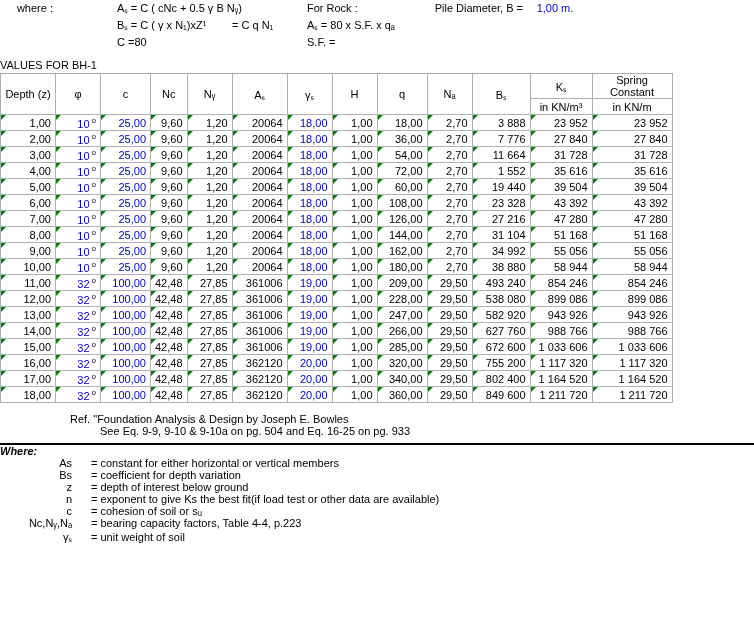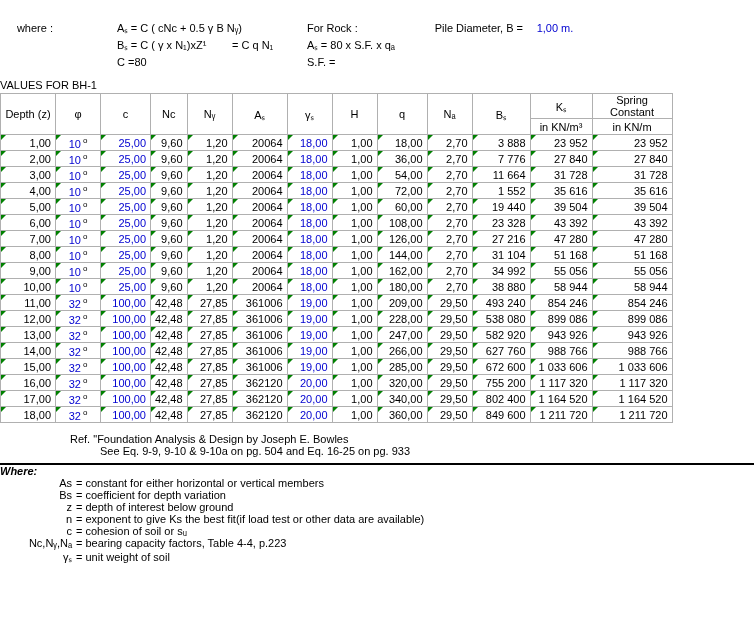--- a/index.html
+++ b/index.html
@@ -3,46 +3,46 @@
 <meta charset="utf-8">
 <style>
   html,body{margin:0;padding:0;font-family:Arial,sans-serif;font-size:11px;color:#000;background:#fff}
   .sheet{width:754px;height:641px;position:relative;overflow:hidden}
   .row{display:flex;align-items:center;height:17px;line-height:17px}
   .cell{padding:0 2px;box-sizing:border-box;overflow:hidden;white-space:nowrap}
   .w60{width:60px}
   .top-label{width:55px;text-align:right}
   .formula{width:auto}
   .blue{color:#0000d0}
-  .hdr-block{padding-top:20px;padding-bottom:2px}
+  .hdr-block{padding-top:0;padding-bottom:2px}
   .section-title{font-weight:normal;padding-top:6px;padding-bottom:2px}
   .thickTop{border-top:2px solid #000}
   table{border-collapse:collapse}
   th,td{font-size:11px;padding:0 4px;height:16px;text-align:right;box-sizing:border-box;border:1px solid #b0b0b0}
   th{font-weight:normal;text-align:center}
   td.mark{position:relative}
   td.mark::after{content:"";position:absolute;left:0;top:0;border-top:5px solid #008000;border-right:5px solid transparent}
   .cz{width:55px}
   .cphi{width:45px}
   .cc{width:50px}
   .cnc{width:35px}
   .cny{width:45px}
   .cas{width:55px}
   .cys{width:45px}
   .ch{width:45px}
   .cq{width:50px}
   .cnq{width:45px}
   .cbs{width:58px}
   .cks{width:62px}
   .csp{width:80px}
-  .phi{text-align:center;color:#0000d0}
+  .phi{text-align:right;color:#0000d0}
   .phi .deg{font-size:8px;vertical-align:super;margin-left:2px;color:#000}
   .ref{padding:10px 0 6px 70px}
   .where2{}
-  .where2 .lbl{display:inline-block;width:72px;text-align:right;margin-right:4px}
+  .where2 .lbl{display:inline-block;width:72px;text-align:right;margin-right:19px}
 </style>
 </head>
 <body>
 <div class="sheet">
 
 <div class="hdr-block">
   <div class="row">
     <span class="cell top-label">where :</span>
     <span class="cell w60"></span>
     <span class="cell formula" style="width:190px">Aₛ = C ( cNᴄ + 0.5 γ B Nᵧ)</span>

